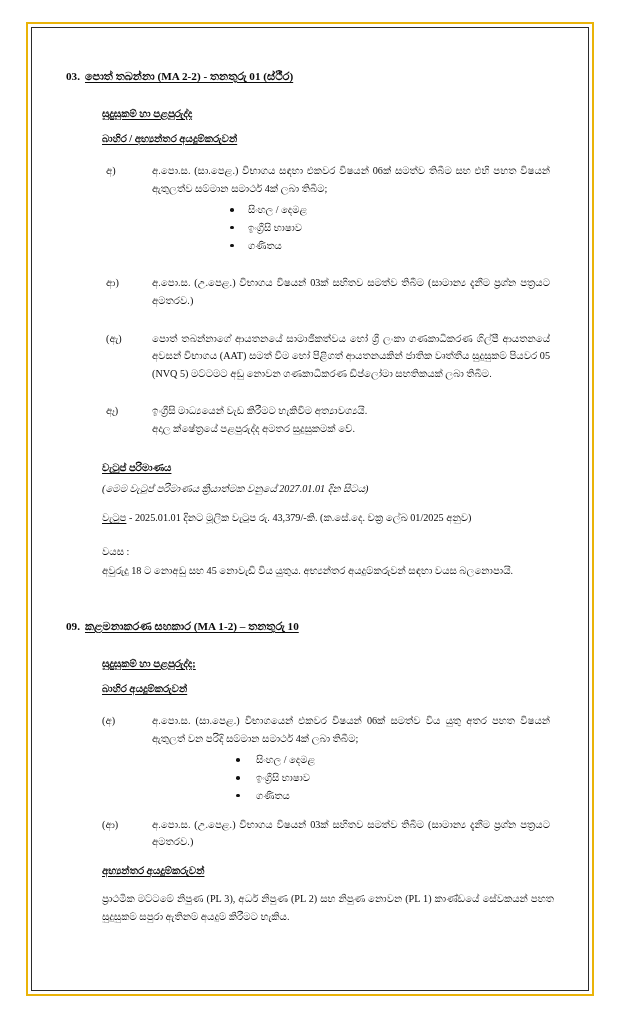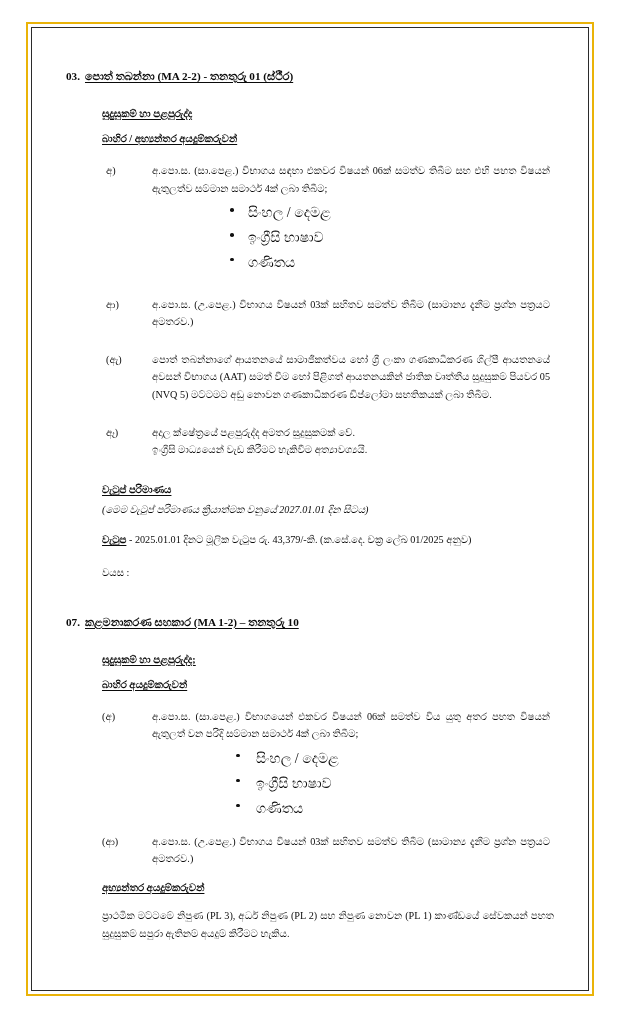--- a/index.html
+++ b/index.html
@@ -95,21 +95,21 @@
 
   ul.bullets {
     list-style: none;
     margin: 4px 0 0 0;
     padding: 0;
   }
   ul.bullets li {
     position: relative;
     padding-left: 96px;
     line-height: 1.78;
-    font-size: 14px;
+    font-size: 10px;
   }
   ul.bullets li::before {
     content: "";
     position: absolute;
     left: 78px;
     top: 7px;
     width: 3.6px;
     height: 3.6px;
     background: #111;
     border-radius: 50%;
@@ -125,21 +125,21 @@
   }
   .para.tight { margin-bottom: 2px; }
   .italic { font-style: italic; }
 
   .salary-block { margin-top: 22px; margin-bottom: 16px; }
   .salary-block .para { margin-bottom: 3px; }
   .gap-sm { height: 9px; }
   .gap-lg { height: 30px; }
 
   .label-inline {
-    font-weight: bold;
+    font-weight: normal;
     text-decoration: underline;
     text-underline-offset: 2px;
   }
 </style>
 </head>
 <body>
 
 <div class="page">
   <div class="page-inner">
     <div class="content">
@@ -180,42 +180,43 @@
         <div class="item">
           <span class="item-marker">(ඇ)</span>
           <div class="item-body">පොත් තබන්නාගේ ආයතනයේ සාමාජිකත්වය හෝ ශ්‍රී ලංකා ගණකාධිකරණ ශිල්පී ආයතනයේ අවසන් විභාගය (AAT) සමත් වීම හෝ පිළිගත් ආයතනයකින් ජාතික වෘත්තීය සුදුසුකම් පියවර 05 (NVQ 5) මට්ටමට අඩු නොවන ගණකාධිකරණ ඩිප්ලෝමා සහතිකයක් ලබා තිබීම.</div>
         </div>
 
         <div class="gap-sm"></div>
 
         <div class="item">
           <span class="item-marker">ඈ)</span>
           <div class="item-body">
+            <div>ඉංග්‍රීසි මාධ්‍යයෙන් වැඩ කිරීමට හැකිවීම අත්‍යාවශ්‍යයි.</div>
             <div>අදාල ක්ෂේත්‍රයේ පළපුරුද්ද අමතර සුදුසුකමක් වේ.</div>
-            <div>ඉංග්‍රීසි මාධ්‍යයෙන් වැඩ කිරීමට හැකිවීම අත්‍යාවශ්‍යයි.</div>
           </div>
         </div>
 
         <div class="salary-block">
           <div class="para tight"><span class="sub-head">වැටුප් පරිමාණය</span></div>
           <div class="para italic">(මෙම වැටුප් පරිමාණය ක්‍රියාත්මක වනුයේ 2027.01.01 දින සිටය)</div>
           <div class="gap-sm"></div>
           <div class="para"><span class="label-inline">වැටුප</span><span> - 2025.01.01 දිනට මූලික වැටුප රු. 43,379/-කි.  (ක.සේ.දෙ. චක්‍ර ලේඛ 01/2025 අනුව)</span></div>
         </div>
 
         <div>
           <div class="para tight">වයස :</div>
+          <div class="para">අවුරුදු 18 ට නොඅඩු සහ 45 නොවැඩි විය යුතුය. අභ්‍යන්තර අයදුම්කරුවන් සඳහා වයස බලනොපායි.</div>
         </div>
 
       </div>
 
       <div class="gap-lg"></div>
 
       <div class="sec-head">
-        <span class="sec-num">07.</span>
+        <span class="sec-num">09.</span>
         <span class="sec-title">කළමනාකරණ සහකාර (MA 1-2) – තනතුරු 10</span>
       </div>
 
       <div class="block">
 
         <div class="sub-head-group">
           <div><span class="sub-head">සුදුසුකම් හා පළපුරුද්ද;</span></div>
           <div><span class="sub-head">බාහිර අයදුම්කරුවන්</span></div>
         </div>
 

